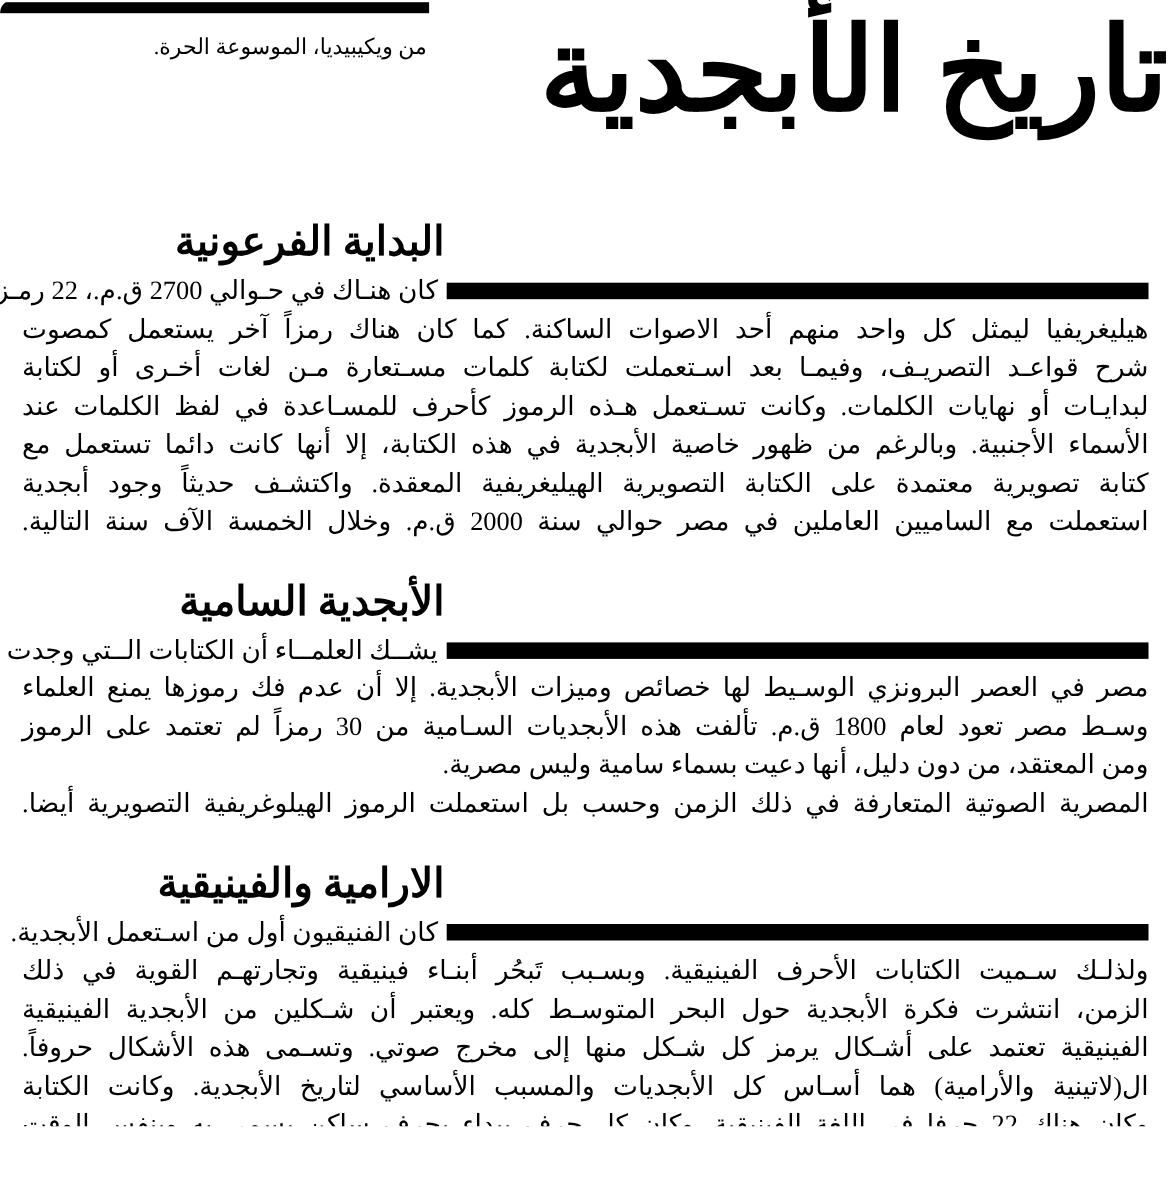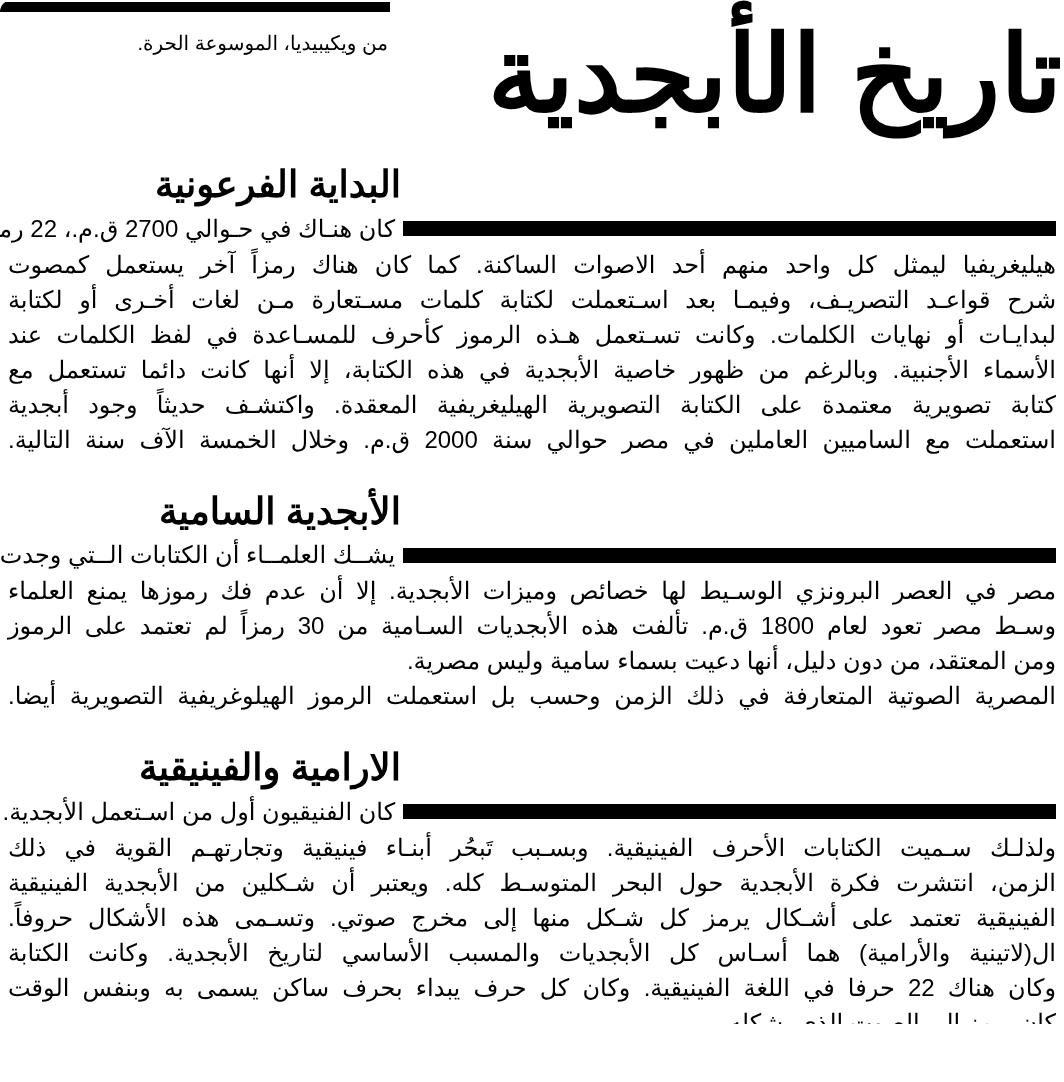--- a/index.html
+++ b/index.html
@@ -4,39 +4,39 @@
 <style>
   html, body { margin: 0; padding: 0; background: #ffffff; }
   .page {
     position: relative;
     width: 1064px;
     height: 1024px;
     overflow: hidden;
     direction: rtl;
     color: #000;
     background: #fff;
-    font-family: Liberation Sans, sans-serif;
+    font-family: Liberation Serif, serif;
     box-sizing: border-box;
     border-radius: 12px;
   }
   header.masthead { position: relative; height: 158px; }
   .top-rule {
     position: absolute; top: 2px; left: 0;
     width: 390px; height: 10px; background: #000;
   }
   .source-note {
     position: absolute; top: 30px; left: 4px; width: 384px;
     font-size: 20px; line-height: 1.3; text-align: right;
   }
   h1.article-title {
-    position: absolute; top: 14px; right: 2px; margin: 0;
+    position: absolute; top: 4px; right: 2px; margin: 0;
     font-size: 106px; line-height: 1.15; font-weight: bold;
     white-space: nowrap; letter-spacing: -2px;
   }
-  main.article-body { padding: 0 8px; }
+  main.article-body { padding: 0 20px; margin-top: 36px; }
   section.article-section { margin-bottom: 28px; }
   section.article-section:last-child { margin-bottom: 0; }
   h2.section-heading {
     width: 37.5%;
     margin: 0 0 4px; margin-right: 62.5%;
     padding: 6px 0 0;
     font-size: 37px; font-weight: bold; line-height: 1.15;
     text-align: left; 
     text-align: right;
     white-space: nowrap;

